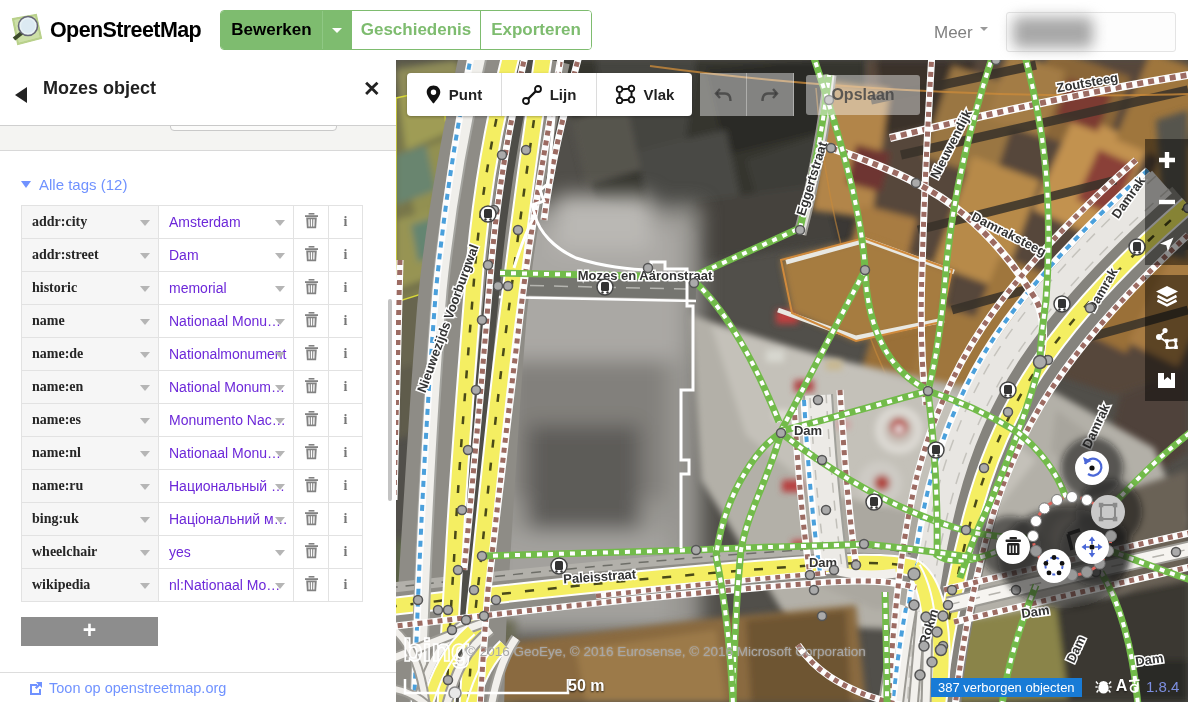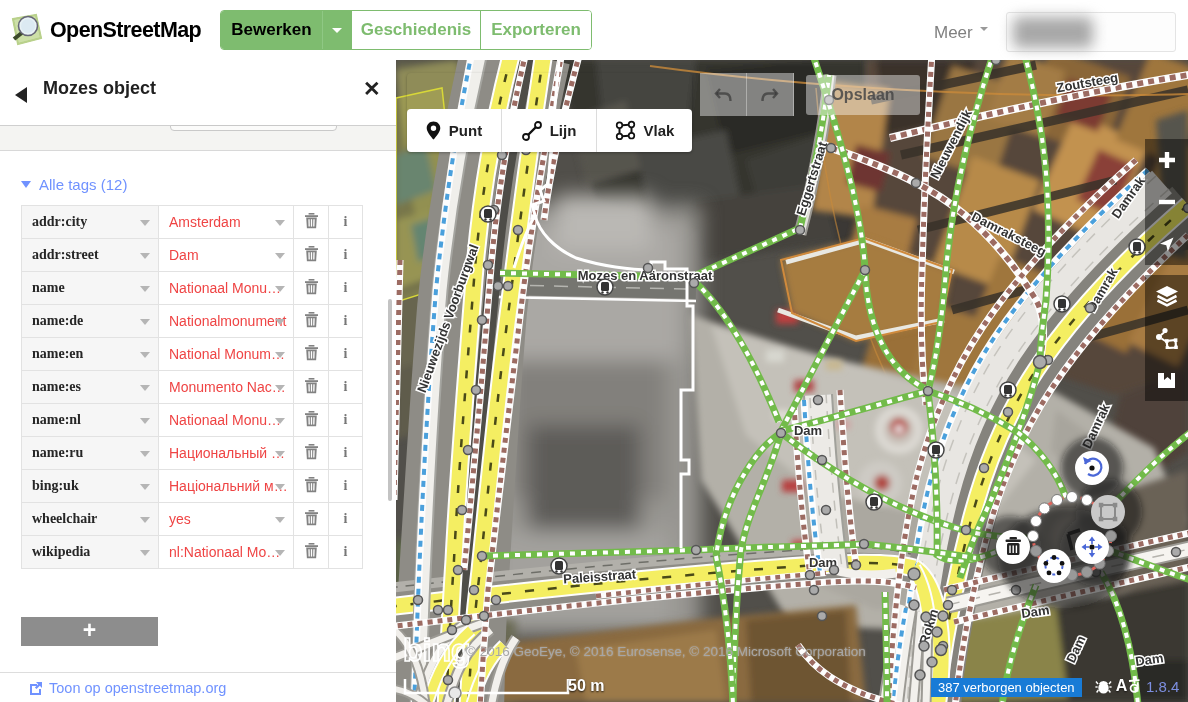--- a/index.html
+++ b/index.html
@@ -30,35 +30,35 @@
 #closex { position:absolute; left:363px; top:17px; font-size:21px; font-weight:bold; color:#222; }
 #graystrip { position:absolute; left:0; top:66px; width:396px; height:25px; background:#f4f4f2; border-bottom:1px solid #d8d8d8; }
 #partinput { position:absolute; left:170px; top:-1px; width:167px; height:6px; background:#fbfbfa; border:1px solid #c9c9c9; border-radius:0 0 4px 4px; }
 #alletags { position:absolute; left:21px; top:116px; font-size:15px; color:#7092ff; }
 #alletags .tri { display:inline-block; width:0; height:0; border:5px solid transparent; border-top:7px solid #7092ff; vertical-align:-3px; margin-right:8px; }
 
 
 #tagtable { position:absolute; left:21px; top:145px; width:342px; border:1px solid #d0d0d0; border-collapse:collapse; }
 #tagtable td { border:1px solid #e2e2e2; height:33px; font-size:14px; vertical-align:middle; }
 td.k { width:137px; background:#f6f6f6; font-weight:bold; color:#262626; padding-left:10px; position:relative;font-family:Liberation Serif, serif; }
-td.v { width:135px; background:#fff; color:#ef4444; padding-left:10px; position:relative; }
+td.v { width:135px; background:#fff; color:#6d28d9; padding-left:10px; position:relative; }
 td.k:after, td.v:after { content:""; position:absolute; right:8px; top:14px; border:5px solid transparent; border-top:6px solid #b5b5b5; }
 td.t { width:35px; text-align:center; }
 td.i { width:34px; text-align:center; font-family:"Liberation Serif",serif; font-size:17px; font-weight:bold; color:#777; }
 #plusbtn { position:absolute; left:21px; top:557px; width:137px; height:29px; background:#8d8d8d; color:#fff; font-size:23px; font-weight:bold; text-align:center; line-height:26px; }
 #scrollbar { position:absolute; left:388px; top:239px; width:4px; height:202px; background:#c3c3c3; border-radius:2px; }
 #side-ft { position:absolute; left:0; top:612px; width:396px; height:30px; border-top:1px solid #ddd; background:#fff; }
 #side-ft a { position:absolute; left:29px; top:7px; color:#7092ff; font-size:14.5px; text-decoration:none; }
 
 
 #map { position:absolute; left:396px; top:60px; width:792px; height:642px; background:#53524e; overflow:hidden; }
 
 
 #drawbar { position:absolute; left:11px; top:13px; display:flex; z-index:12; border-radius:4px; box-shadow:0 1px 3px rgba(0,0,0,.3); }
-.dbtn { width:95px; height:43px; background:#fff; border-right:1px solid #dcdcdc; display:flex; align-items:center; justify-content:center; font-size:15px; font-weight:bold; color:#222; gap:8px;margin-top:36px; }
+.dbtn { width:95px; height:43px; background:#fff; border-right:1px solid #dcdcdc; display:flex; align-items:center; justify-content:center; font-size:15px; font-weight:bold; color:#222; gap:8px; }
 .dbtn:first-child { border-radius:4px 0 0 4px; }
 .dbtn:last-child { border-right:none; border-radius:0 4px 4px 0; }
 #undoredo { position:absolute; left:304px; top:13px; display:flex; z-index:12; }
 .urbtn { width:47px; height:43px; background:rgba(255,255,255,.42); border-right:1px solid rgba(255,255,255,.35); display:flex; align-items:center; justify-content:center; }
 #opslaan { position:absolute; left:410px; top:15px; width:114px; height:40px; background:rgba(255,255,255,.42); color:rgba(70,70,70,.85); font-size:16px; font-weight:bold; text-align:center; line-height:40px; border-radius:3px; z-index:12; }
 
 
 #rbar { position:absolute; left:749px; top:79px; width:43px; z-index:12; }
 .rgrp { background:rgba(0,0,0,.45); margin-bottom:10px; }
 .rbtn { width:43px; height:42px; display:flex; align-items:center; justify-content:center; color:#fff; }
@@ -122,20 +122,37 @@
                   <line x1="5" y1="7.2" x2="5.2" y2="14.6"></line>
                   <line x1="7.5" y1="7.2" x2="7.5" y2="14.6"></line>
                   <line x1="10" y1="7.2" x2="9.8" y2="14.6"></line>
                 </g>
               </svg></td>
             <td class="i">i</td>
           </tr>
       <tr>
             <td class="k">addr:street</td>
             <td class="v">Dam</td>
+            <td class="t"><svg width="15" height="17" viewBox="0 0 15 17">
+                <g fill="#828282">
+                  <path d="M1,3.2 L14,3.2 L14,5 L1,5 Z"></path>
+                  <path d="M4.6,1 L10.4,1 L10.4,2.6 L4.6,2.6 Z"></path>
+                  <path d="M2.2,5.6 L12.8,5.6 L12.1,16.2 L2.9,16.2 Z"></path>
+                </g>
+                <g stroke="#fff" stroke-width="1.3">
+                  <line x1="5" y1="7.2" x2="5.2" y2="14.6"></line>
+                  <line x1="7.5" y1="7.2" x2="7.5" y2="14.6"></line>
+                  <line x1="10" y1="7.2" x2="9.8" y2="14.6"></line>
+                </g>
+              </svg></td>
+            <td class="i">i</td>
+          </tr>
+      <tr>
+            <td class="k">historic</td>
+            <td class="v">memorial</td>
             <td class="t"><svg width="15" height="17" viewBox="0 0 15 17">
                 <g fill="#828282">
                   <path d="M1,3.2 L14,3.2 L14,5 L1,5 Z"></path>
                   <path d="M4.6,1 L10.4,1 L10.4,2.6 L4.6,2.6 Z"></path>
                   <path d="M2.2,5.6 L12.8,5.6 L12.1,16.2 L2.9,16.2 Z"></path>
                 </g>
                 <g stroke="#fff" stroke-width="1.3">
                   <line x1="5" y1="7.2" x2="5.2" y2="14.6"></line>
                   <line x1="7.5" y1="7.2" x2="7.5" y2="14.6"></line>
                   <line x1="10" y1="7.2" x2="9.8" y2="14.6"></line>

